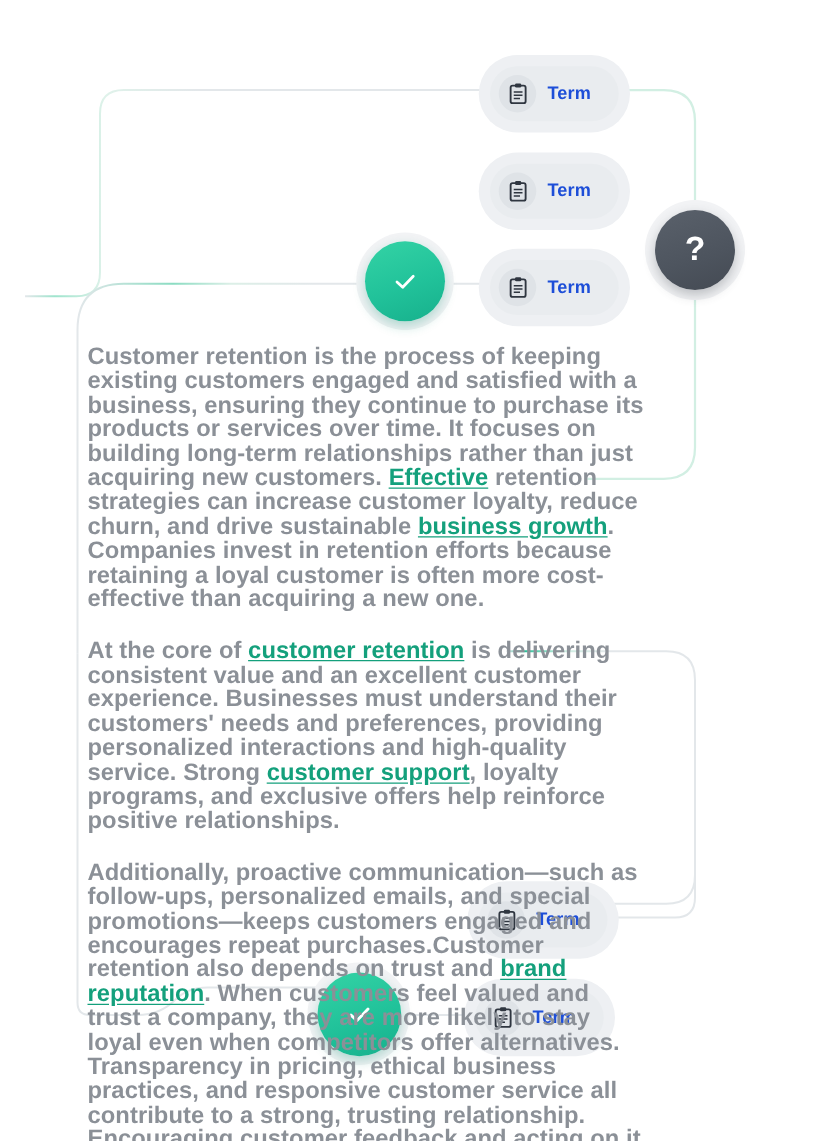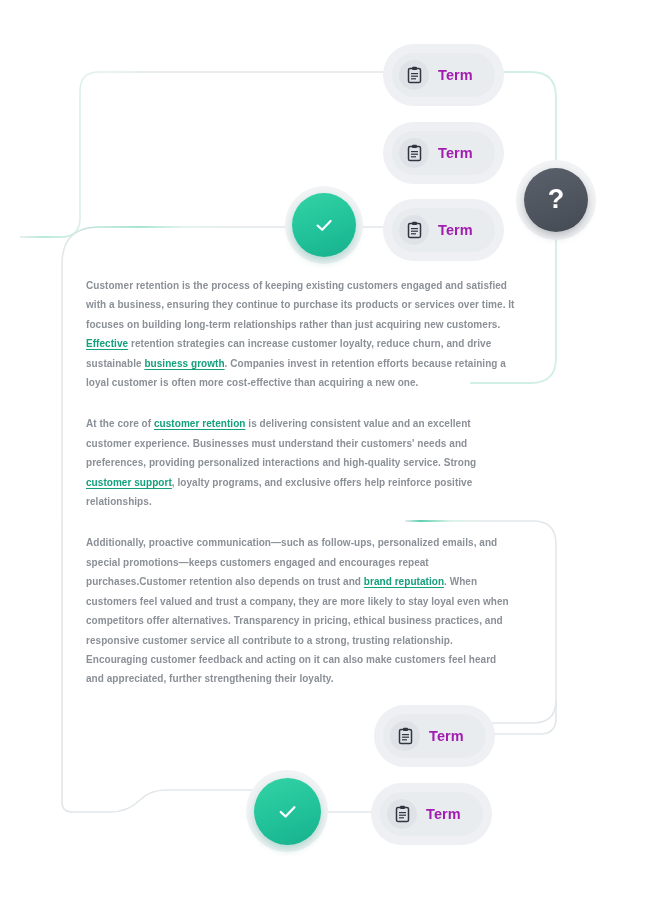--- a/index.html
+++ b/index.html
@@ -49,21 +49,21 @@
     border-radius: 50%;
     background: #dfe3e7;
     display: flex;
     align-items: center;
     justify-content: center;
     flex: 0 0 auto;
   }
   .pill-label {
     font-size: 14.5px;
     font-weight: bold;
-    color: #a21caf;
+    color: #1d4ed8;
     letter-spacing: .1px;
     white-space: nowrap;
   }
 
   
   .node {
     position: absolute;
     border-radius: 50%;
     display: flex;
     align-items: center;
@@ -96,22 +96,22 @@
   }
 
   
   #article {
     position: absolute;
     left: 70px;
     top: 276px;
     width: 446px;
   }
   #article p {
-    margin: 0 0 22px 16px;
-    font-size: 10px;
+    margin: 0 0 22px 0;
+    font-size: 19px;
     line-height: 19.4px;
     font-weight: bold;
     color: #8b9097;
     letter-spacing: .05px;
   }
   #article p:last-child { margin-bottom: 0; }
   #article a {
     color: #14a07c;
     text-decoration: underline;
     text-underline-offset: 2px;

